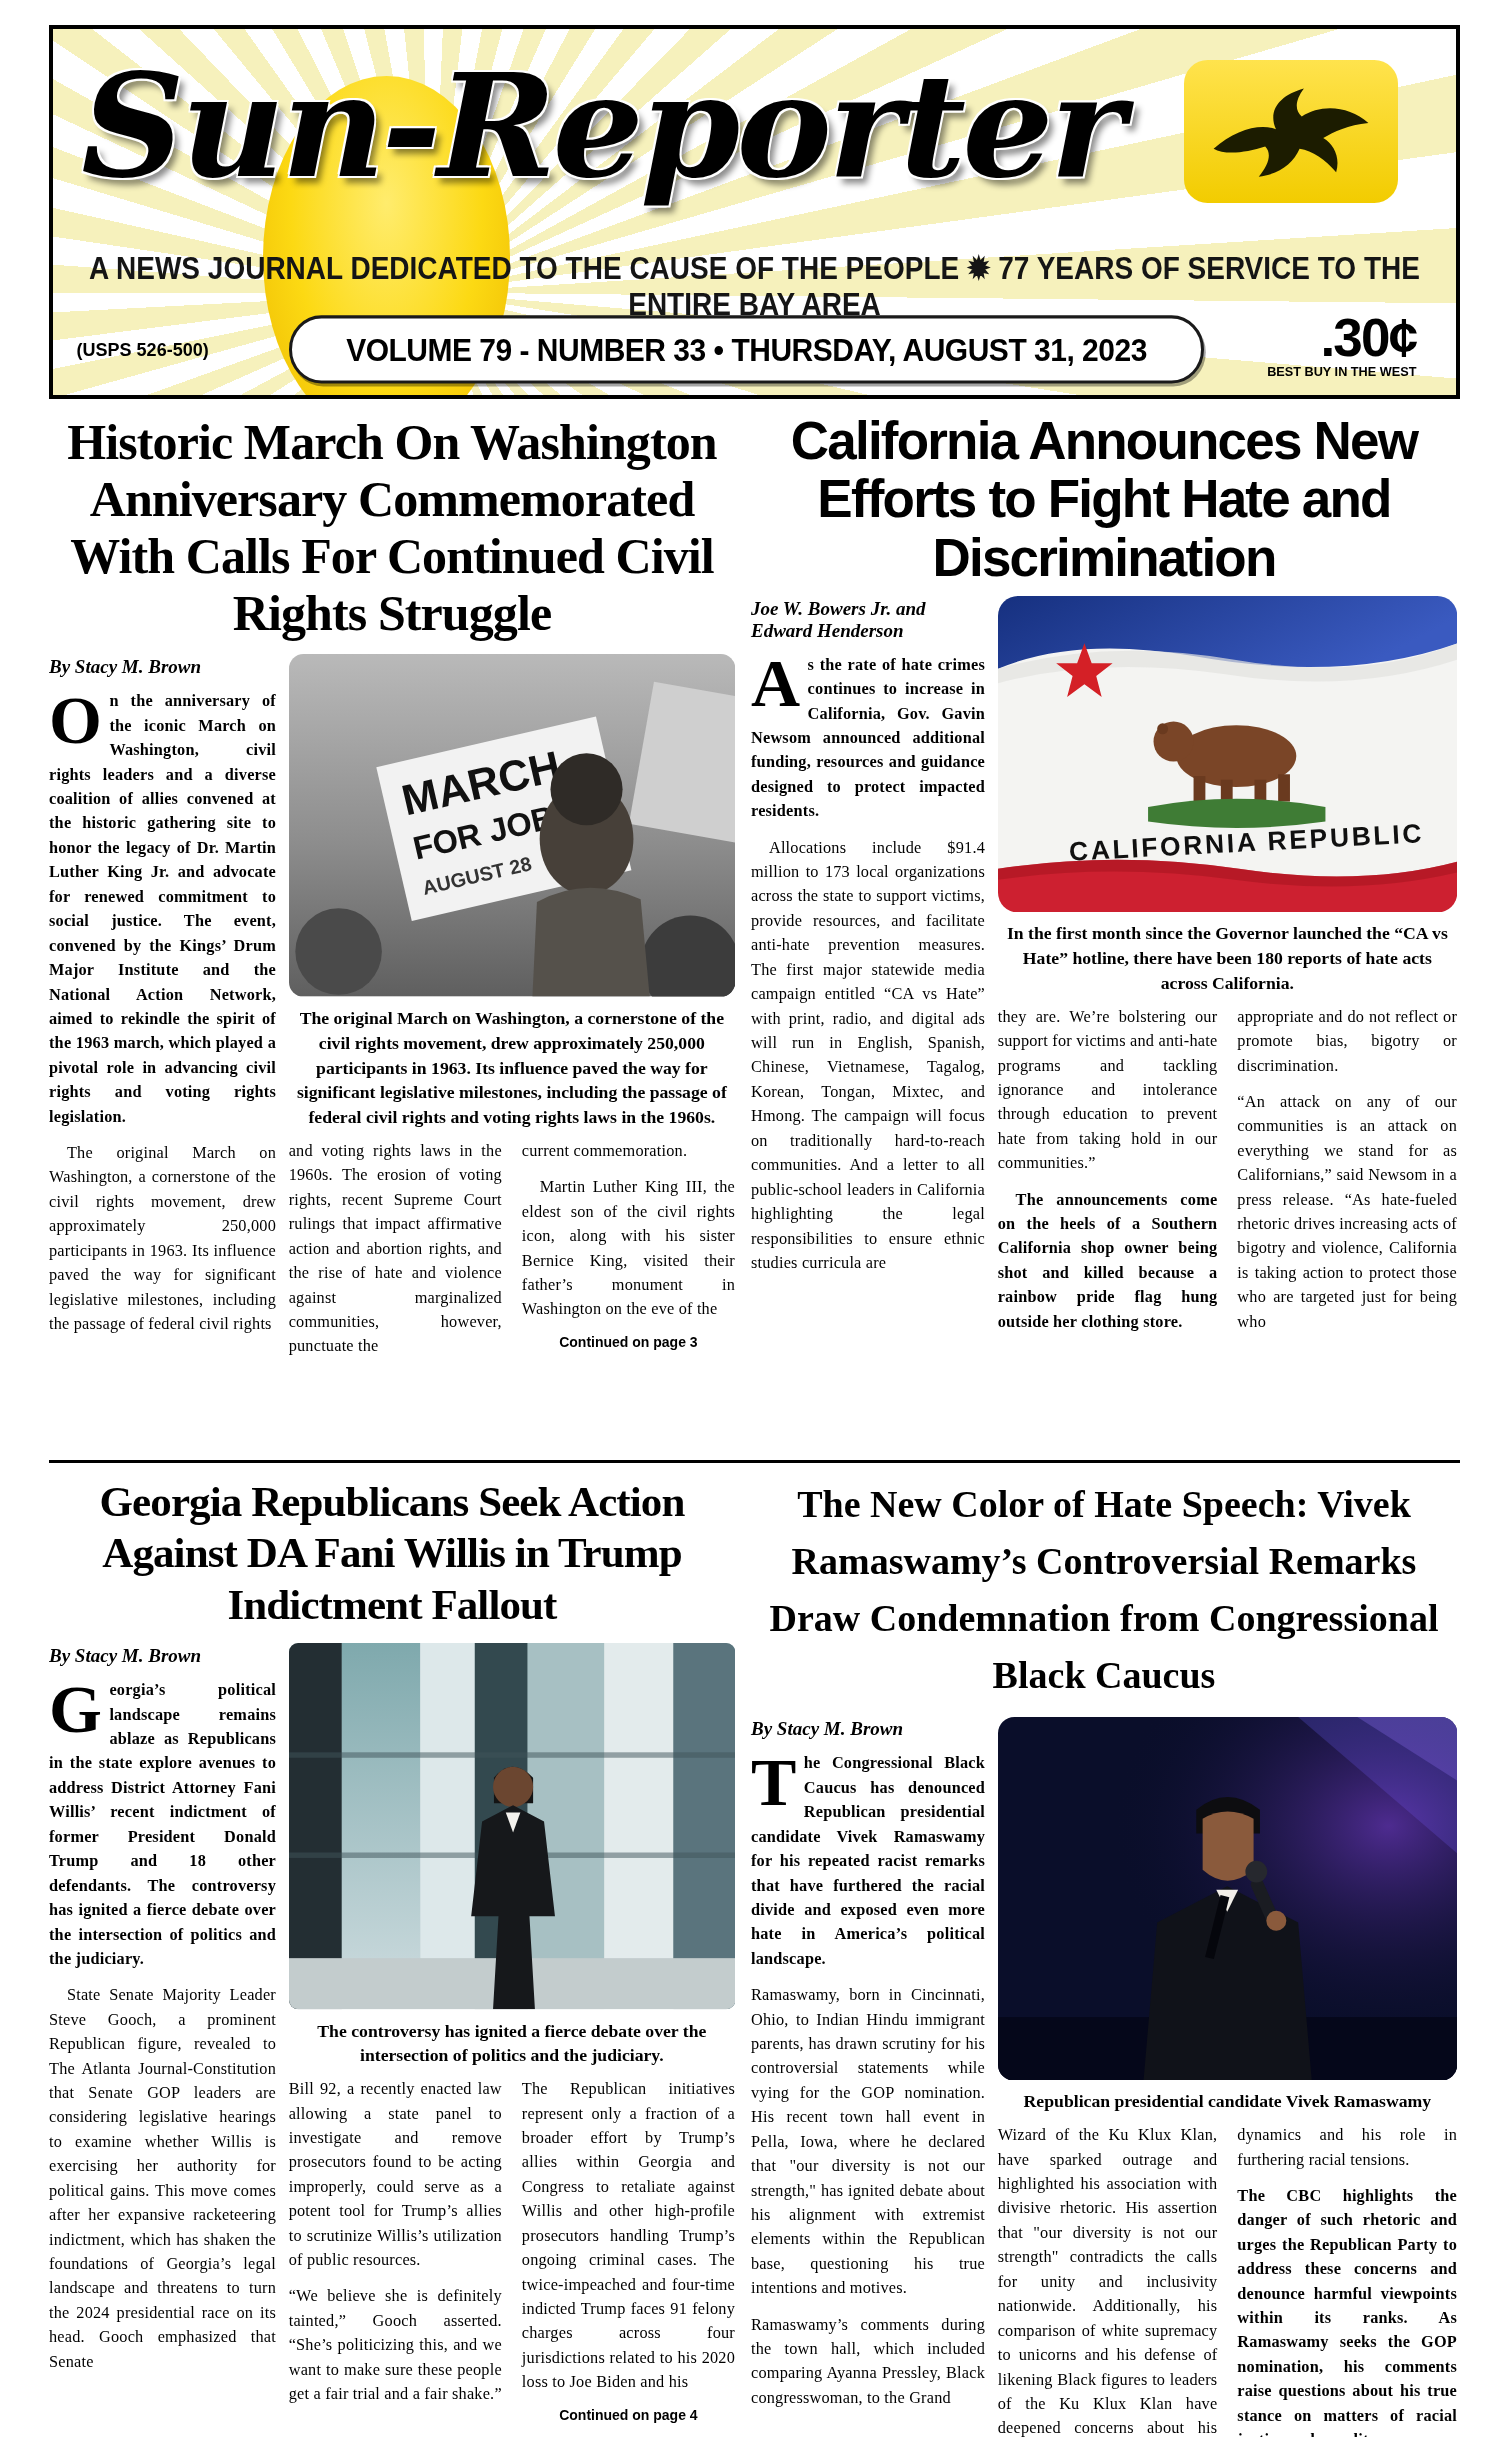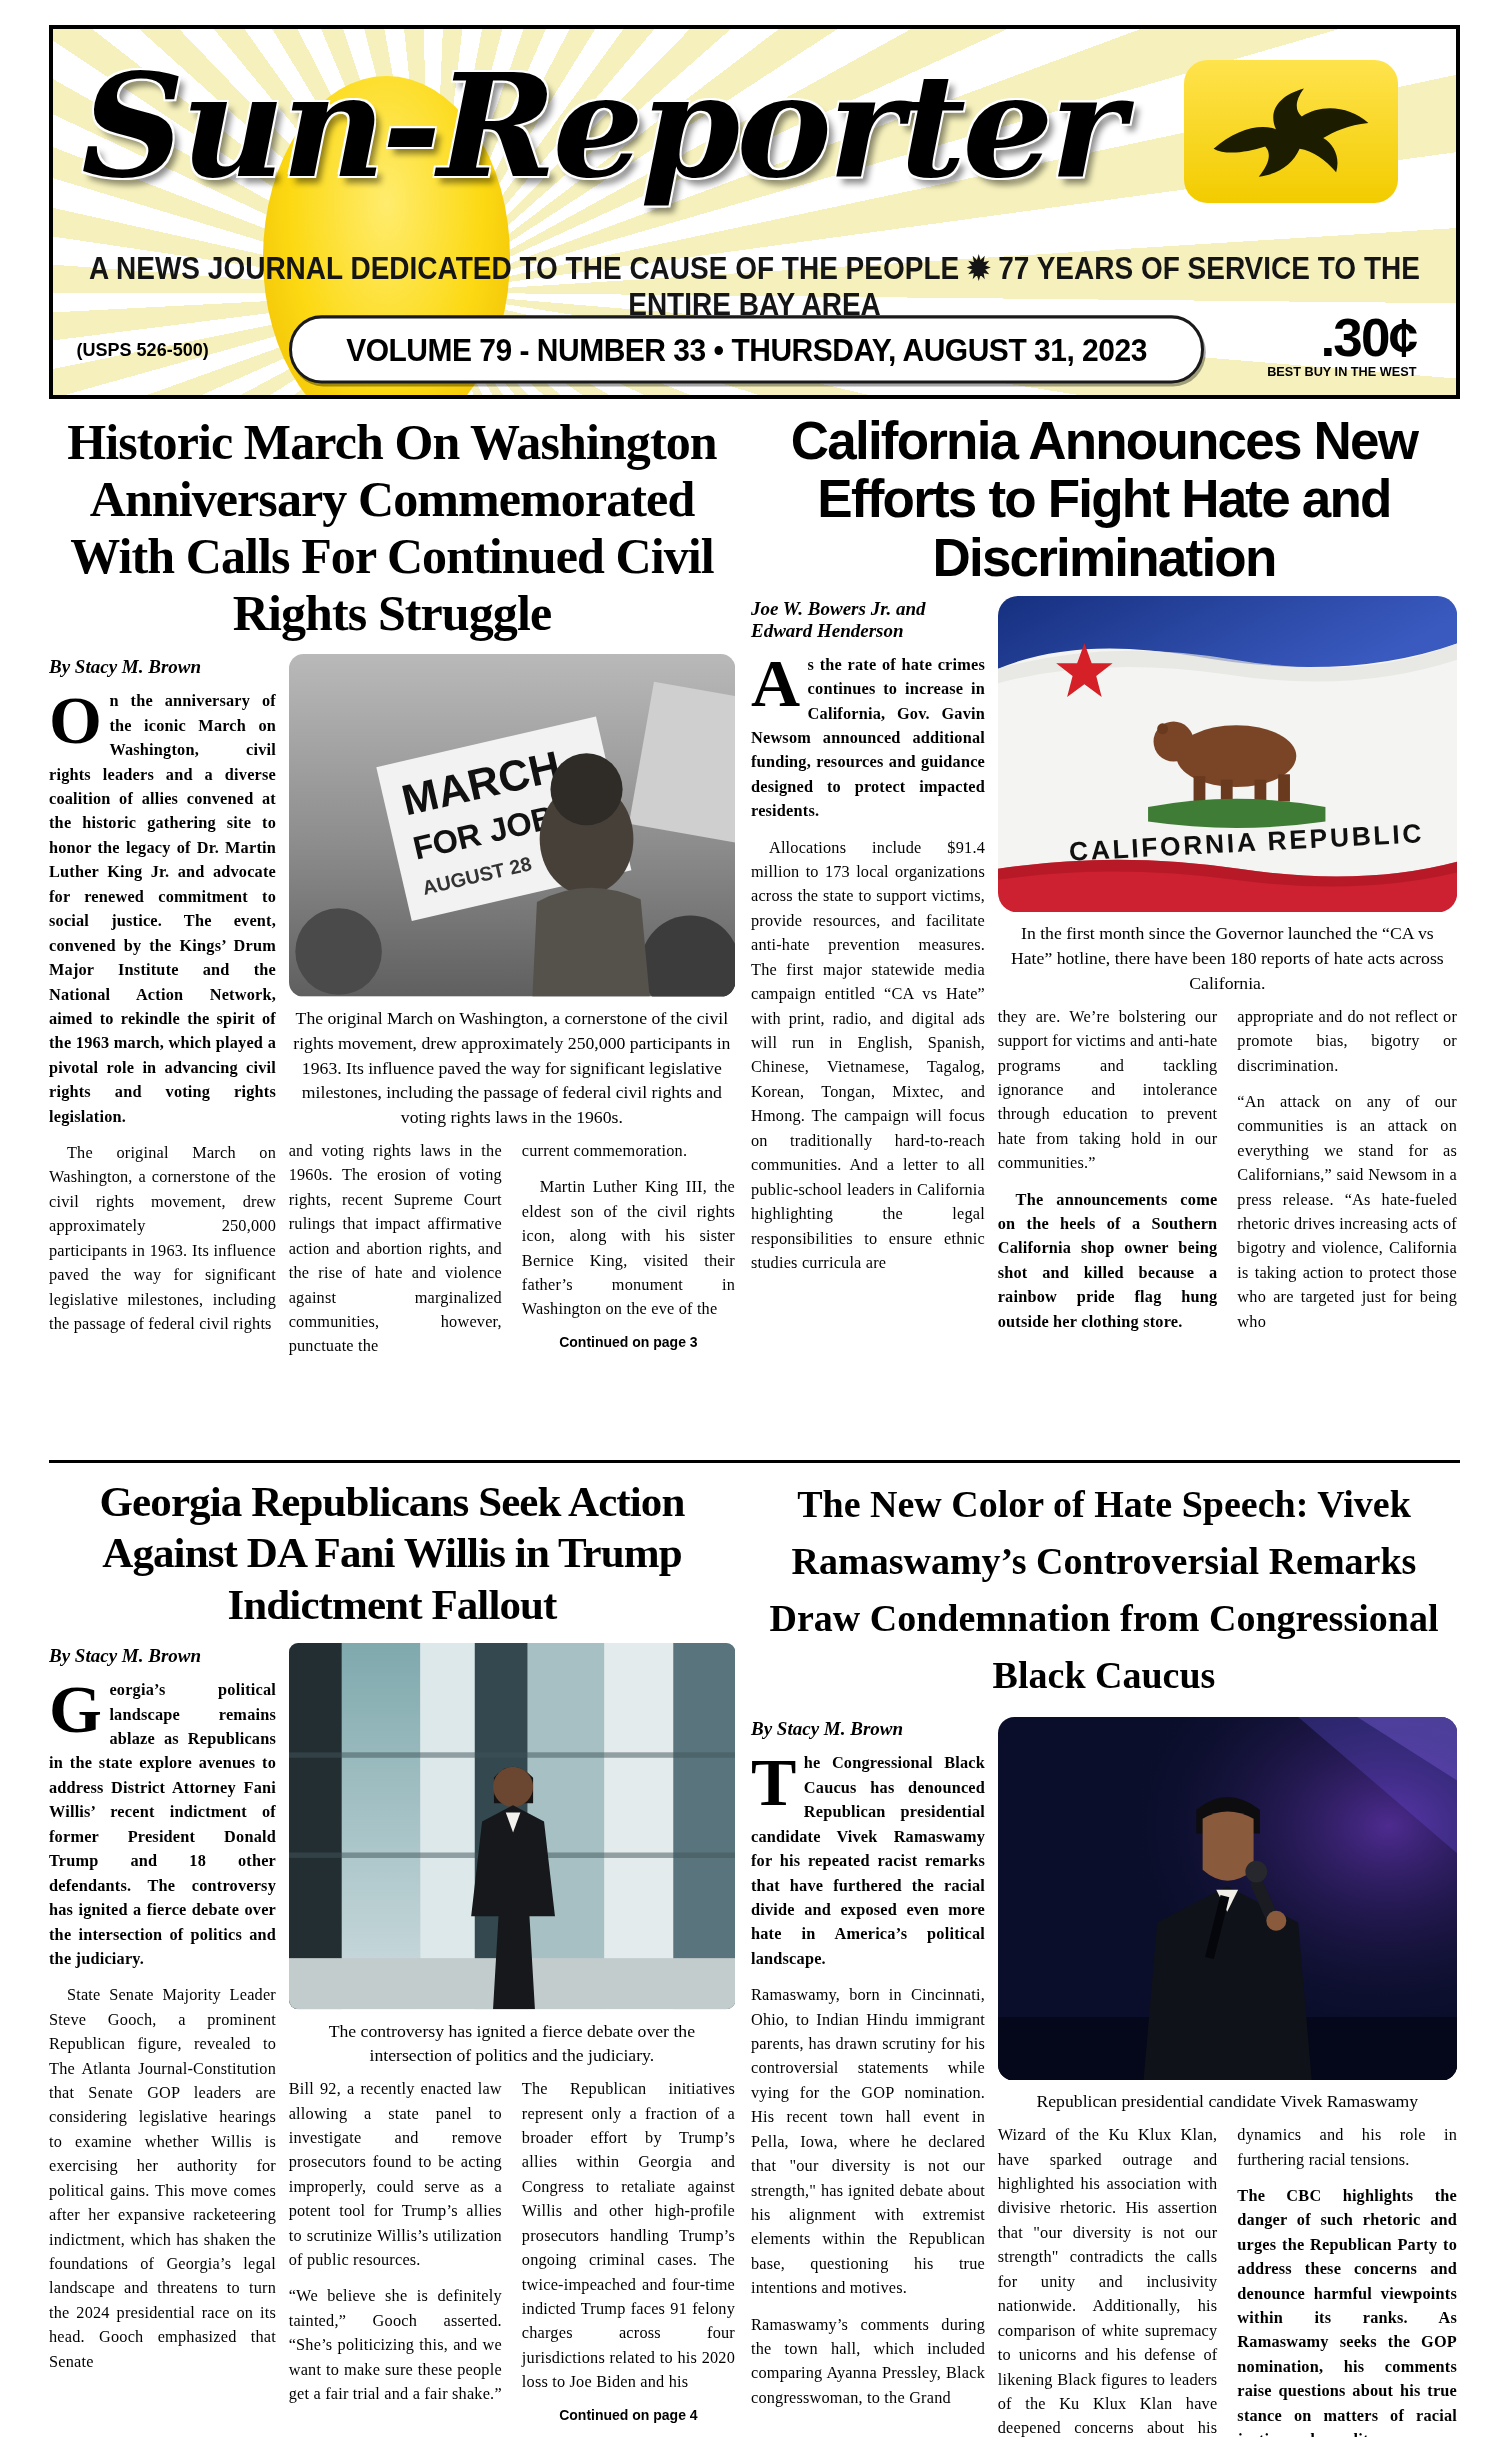--- a/index.html
+++ b/index.html
@@ -79,21 +79,21 @@
     margin-bottom:11.8px; text-indent:1.1em;
   }
   p.body.noind { text-indent:0; }
   p.lede { font-weight:700; text-indent:0; }
   p.bold { font-weight:700; }
   .dropcap {
     float:left; font-size:68px; line-height:.74; font-weight:700;
     padding:5.4px 7.3px 0 0; font-family:"Liberation Serif", serif;
   }
   .caption {
-    font-weight:400; font-size:17.7px; line-height:1.4; text-align:center; margin:9px 3.6px 3.6px 3.6px;
+    font-weight:700; font-size:17.7px; line-height:1.4; text-align:center; margin:9px 3.6px 3.6px 3.6px;
   }
   .continued {
     font-family:"Liberation Sans", sans-serif; font-weight:700; font-size:14px; text-align:center; margin-top:1.8px;
   }
   .photo { display:block; width:100%; height:auto; }
 </style>
 </head>
 <body>
 
 <div class="page">

